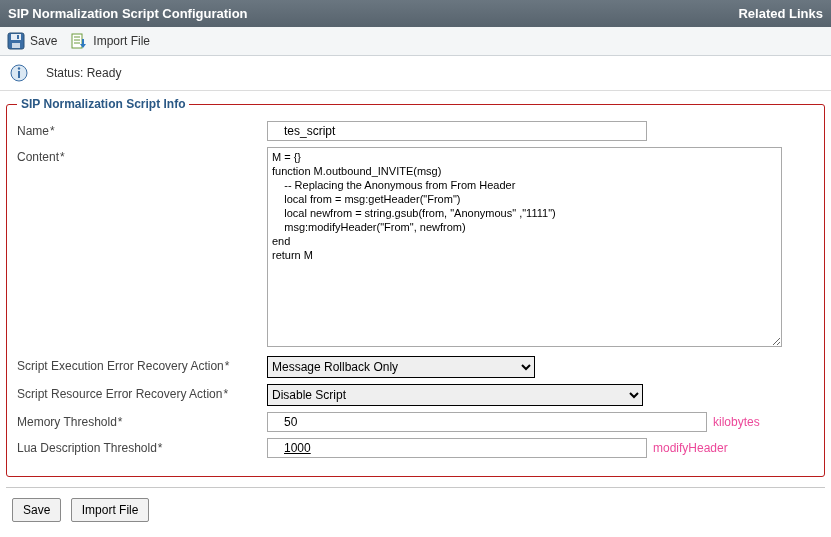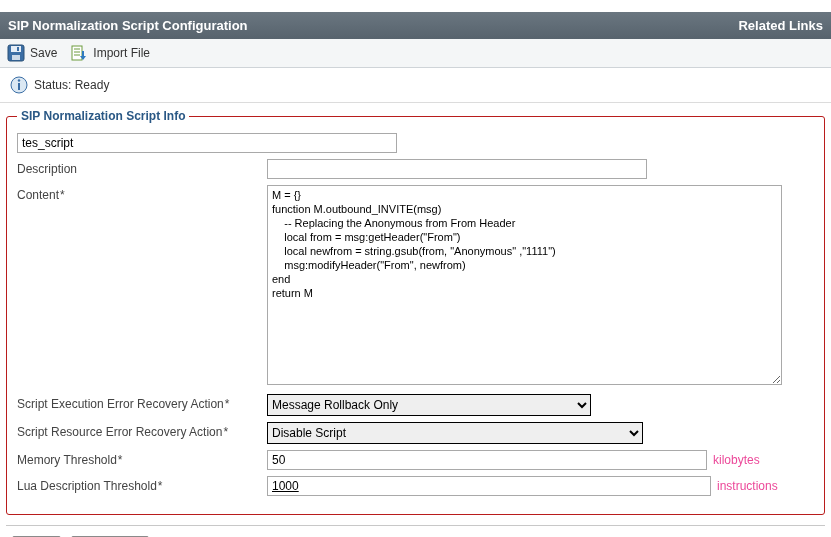--- a/index.html
+++ b/index.html
@@ -12,41 +12,40 @@
       width: 831px;
     }
     .title-bar {
       background: linear-gradient(#6a7680, #57636d);
       color: #fff;
       font-weight: bold;
       font-size: 13px;
       padding: 6px 8px;
       display: flex;
       justify-content: space-between;
-      margin-top: 12px;
     }
     .toolbar {
       background: #f4f6f7;
       border-bottom: 1px solid #cfd4d8;
       padding: 4px 6px;
       display: flex;
       align-items: center;
       gap: 12px;
     }
     .toolbar-item {
       display: inline-flex;
       align-items: center;
       gap: 4px;
       cursor: pointer;
       color: #333;
     }
     .status-bar {
       display: flex;
       align-items: center;
-      gap: 6px;
+      gap: 18px;
       padding: 8px 10px;
       border-bottom: 1px solid #dcdcdc;
     }
     .content-wrap { padding: 0 6px 10px 6px; }
     fieldset.info {
       border: 1px solid #b91c1c;
       border-radius: 3px;
       margin: 6px 0 10px 0;
       padding: 10px 10px 12px 10px;
     }
@@ -64,21 +63,21 @@
     .form-label {
       width: 250px;
       padding-top: 3px;
       color: #444;
     }
     .req::after { content: "*"; margin-left: 1px; }
     .form-control { flex: 0 0 auto; }
     input[type="text"] {
       border: 1px solid #a9a9a9;
       height: 20px;
-      padding: 1px 4px;
+      padding: 1px 16px;
       font-family: inherit;
       font-size: 12px;
       background: #fff;
     }
     textarea {
       border: 1px solid #a9a9a9;
       font-family: Arial, Helvetica, sans-serif;
       font-size: 11px;
       line-height: 14px;
       padding: 2px 4px;
@@ -151,50 +150,45 @@
     <span>Status:</span>
     <span>Ready</span>
   </span>
 </div>
 
 <div class="content-wrap">
   <fieldset class="info">
     <legend>SIP Normalization Script Info</legend>
 
     <div class="form-row">
+      <div class="form-label req">Name</div>
       <div class="form-control">
         <input type="text" style="width: 380px;" value="tes_script">
       </div>
     </div>
 
-    <div class="form-row">
-      <div class="form-label">Description</div>
-      <div class="form-control">
-        <input type="text" style="width: 380px;" value="">
-      </div>
-    </div>
 
     <div class="form-row">
       <div class="form-label req">Content</div>
       <div class="form-control">
         <textarea style="width: 515px; height: 200px;">M = {}
 function M.outbound_INVITE(msg)
     -- Replacing the Anonymous from From Header
     local from = msg:getHeader("From")
     local newfrom = string.gsub(from, "Anonymous" ,"1111")
     msg:modifyHeader("From", newfrom)
 end
 return M</textarea>
       </div>
     </div>
 
     <div class="form-row">
       <div class="form-label req">Script Execution Error Recovery Action</div>
       <div class="form-control">
-        <select style="width:324px">
+        <select style="width:268px">
           <option>Message Rollback Only</option>
         </select>
       </div>
     </div>
 
     <div class="form-row">
       <div class="form-label req">Script Resource Error Recovery Action</div>
       <div class="form-control">
         <select style="width:376px">
           <option>Disable Script</option>
@@ -206,23 +200,23 @@
       <div class="form-label req">Memory Threshold</div>
       <div class="form-control">
         <input type="text" style="width: 440px;" value="50">
       </div>
       <div class="unit">kilobytes</div>
     </div>
 
     <div class="form-row">
       <div class="form-label req">Lua Description Threshold</div>
       <div class="form-control">
-        <input type="text" style="width: 444px; text-decoration: underline;" value="1000">
-      </div>
-      <div class="unit">instructions</div>
+        <input type="text" style="width: 380px; text-decoration: underline;" value="1000">
+      </div>
+      <div class="unit">modifyHeader</div>
     </div>
   </fieldset>
 
   <hr class="hr-sep">
 
   <div class="bottom-actions">
     <button class="btn">Save</button>
     <button class="btn">Import File</button>
   </div>
 </div>

